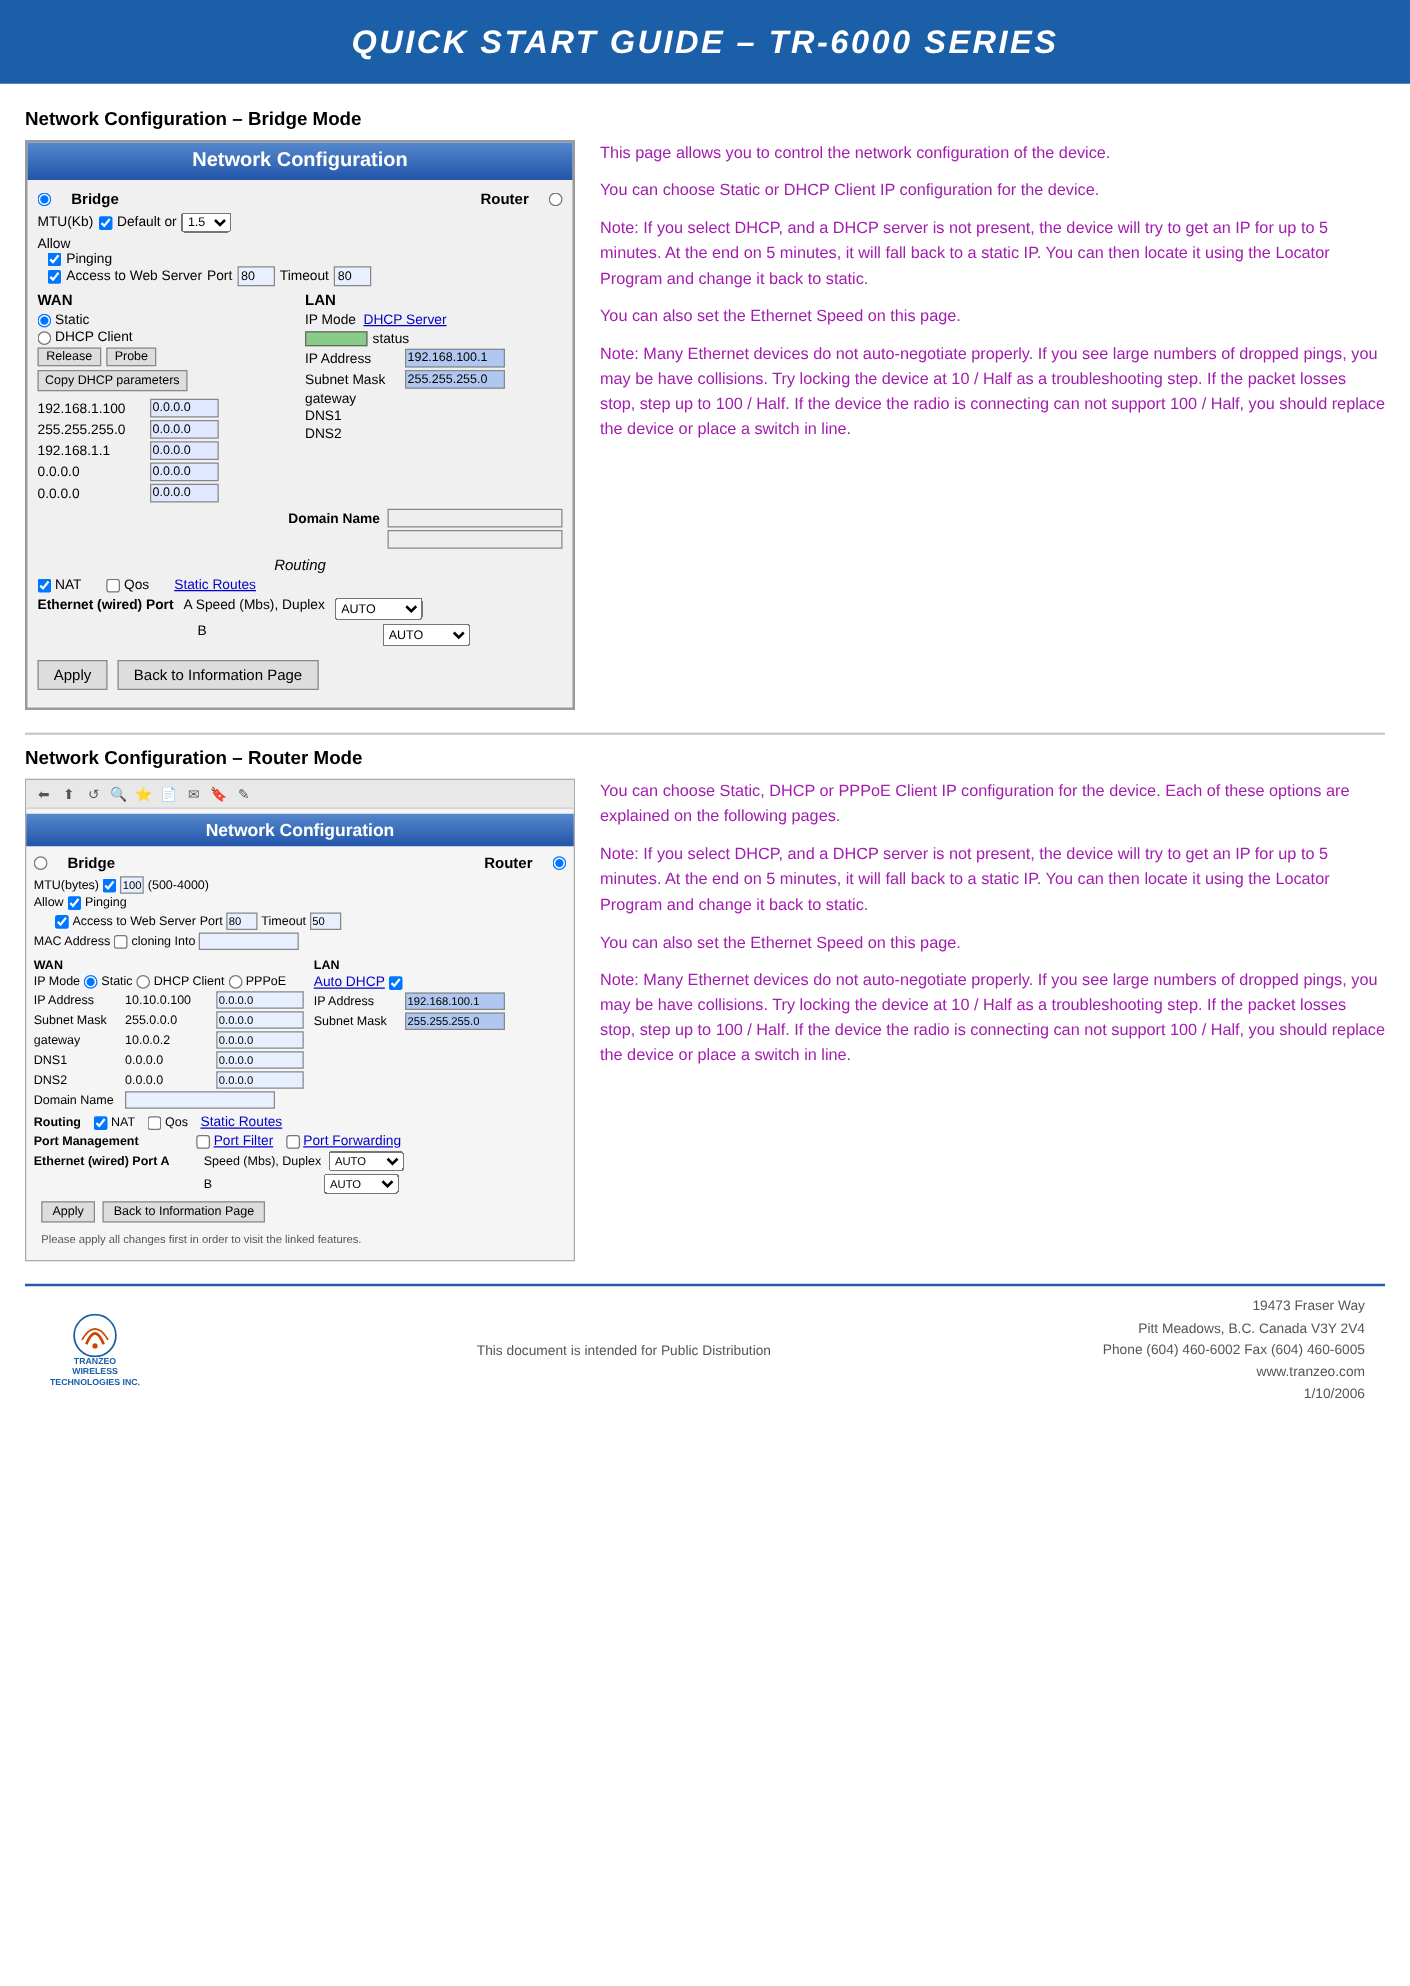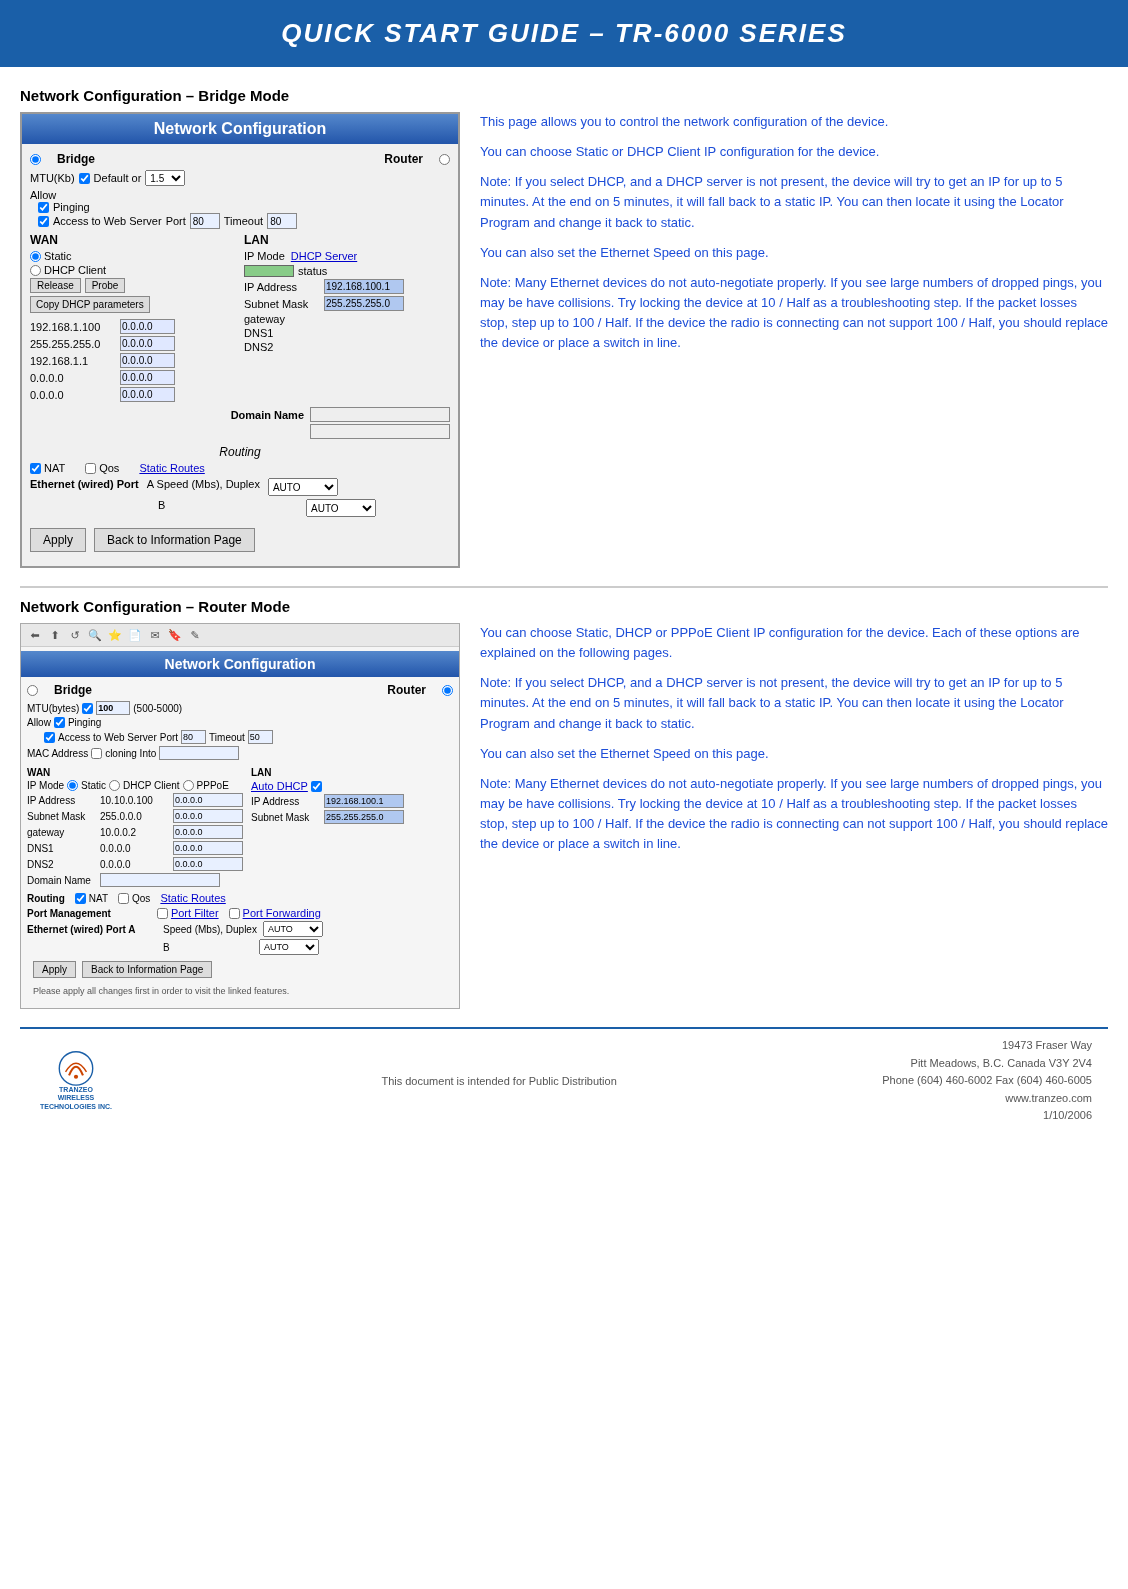--- a/index.html
+++ b/index.html
@@ -282,21 +282,21 @@
       padding: 4px 12px;
       font-size: 12px;
       cursor: pointer;
     }
 
     
     .desc-text {
       flex: 1;
       font-size: 13px;
       line-height: 1.55;
-      color: #1d4ed8;
+      color: #a21caf;
     }
     .desc-text p {
       margin-bottom: 10px;
     }
 
     
     hr.section-divider {
       border: none;
       border-top: 2px solid #ccc;
       margin: 10px 0;
@@ -734,22 +734,22 @@
           </div>
           <div class="radio-group">
             <span>Router</span>
             <input type="radio" name="mode2" checked="" style="">
           </div>
         </div>
 
         <div class="r-field-row">
           <span>MTU(bytes)</span>
           <input type="checkbox" checked="" style="">
-          <input type="text" class="r-input" value="100" style="width: 34px; font-weight: bold;">
-          <span>(500-5000)</span>
+          <input type="text" class="r-input" value="100" style="width: 19px;">
+          <span>(500-4000)</span>
         </div>
 
         <div class="r-field-row">
           <span>Allow</span>
           <input type="checkbox" checked="" style="">
           <span>Pinging</span>
         </div>
 
         <div class="r-field-row">
           <span style="min-width:14px;"></span>

